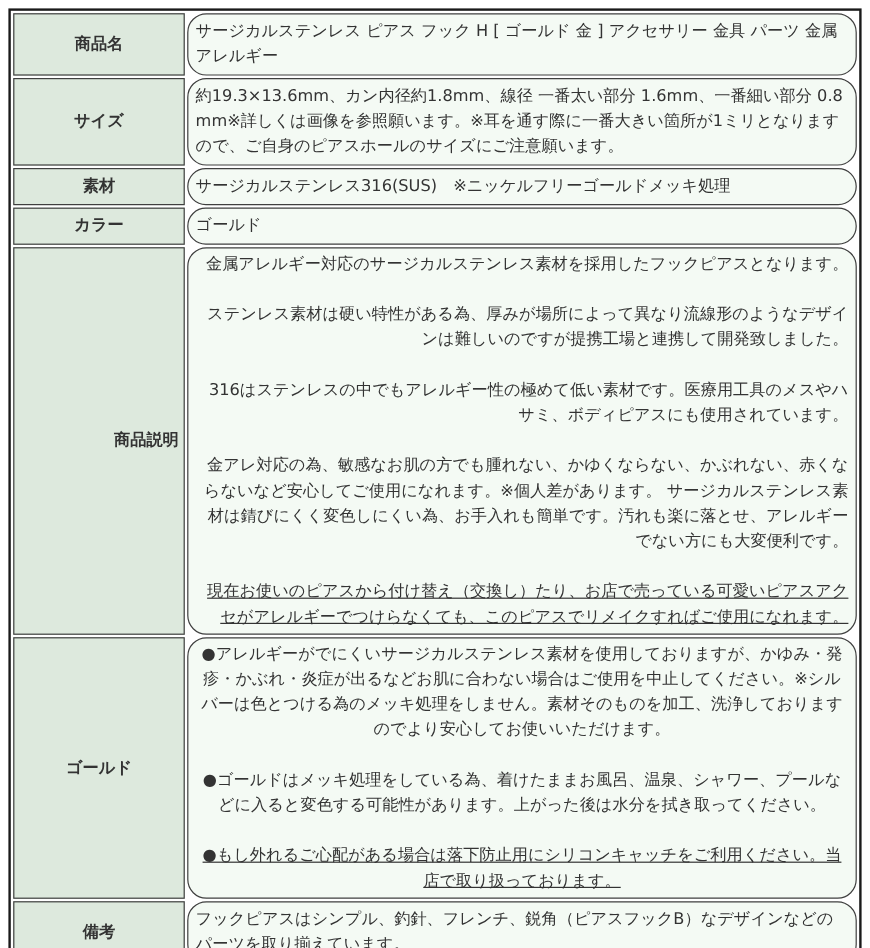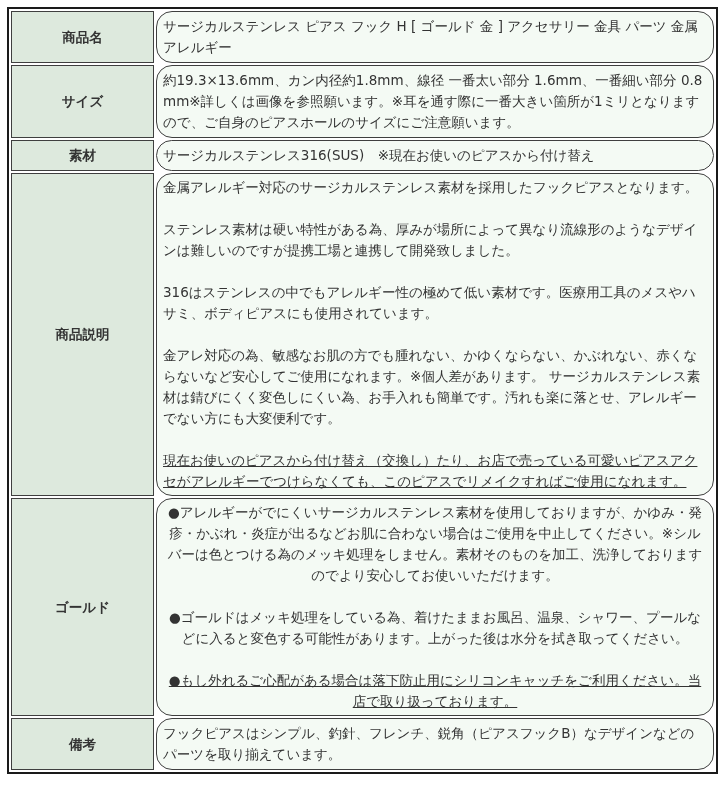--- a/index.html
+++ b/index.html
@@ -45,39 +45,43 @@
   .spec-table td p {
     margin: 21px 0;
   }
   .spec-table td p:first-child { margin-top: 0; }
   .spec-table td p:last-child  { margin-bottom: 0; text-decoration: underline; }
 
   
   .row-h50  th, .row-h50  td { height: 44px; }
   .row-h71  th, .row-h71  td { height: 65px; }
   .row-h29  th, .row-h29  td { height: 23px; margin-top: 34px; }
-  .row-h315 th, .row-h315 td { height: 309px; }
+  .row-h315 th, .row-h315 td { height: 309px; text-align: right; }
   .row-h210 th, .row-h210 td { height: 204px; text-align: center; }
 </style>
 </head>
 <body>
 
 <table class="spec-table">
   <tbody>
     <tr class="row-h50">
       <th>商品名</th>
       <td>サージカルステンレス ピアス フック H [ ゴールド 金 ] アクセサリー 金具 パーツ 金属アレルギー</td>
     </tr>
     <tr class="row-h71">
       <th>サイズ</th>
       <td>約19.3×13.6mm、カン内径約1.8mm、線径 一番太い部分 1.6mm、一番細い部分 0.8mm※詳しくは画像を参照願います。※耳を通す際に一番大きい箇所が1ミリとなりますので、ご自身のピアスホールのサイズにご注意願います。</td>
     </tr>
     <tr class="row-h29">
       <th>素材</th>
-      <td>サージカルステンレス316(SUS)　※現在お使いのピアスから付け替え</td>
+      <td>サージカルステンレス316(SUS)　※ニッケルフリーゴールドメッキ処理</td>
+    </tr>
+    <tr class="row-h29">
+      <th>カラー</th>
+      <td>ゴールド</td>
     </tr>
     <tr class="row-h315">
       <th>商品説明</th>
       <td>
         <p>金属アレルギー対応のサージカルステンレス素材を採用したフックピアスとなります。</p>
         <p>ステンレス素材は硬い特性がある為、厚みが場所によって異なり流線形のようなデザインは難しいのですが提携工場と連携して開発致しました。</p>
         <p>316はステンレスの中でもアレルギー性の極めて低い素材です。医療用工具のメスやハサミ、ボディピアスにも使用されています。</p>
         <p>金アレ対応の為、敏感なお肌の方でも腫れない、かゆくならない、かぶれない、赤くならないなど安心してご使用になれます。※個人差があります。 サージカルステンレス素材は錆びにくく変色しにくい為、お手入れも簡単です。汚れも楽に落とせ、アレルギーでない方にも大変便利です。</p>
         <p>現在お使いのピアスから付け替え（交換し）たり、お店で売っている可愛いピアスアクセがアレルギーでつけらなくても、このピアスでリメイクすればご使用になれます。</p>
       </td>

